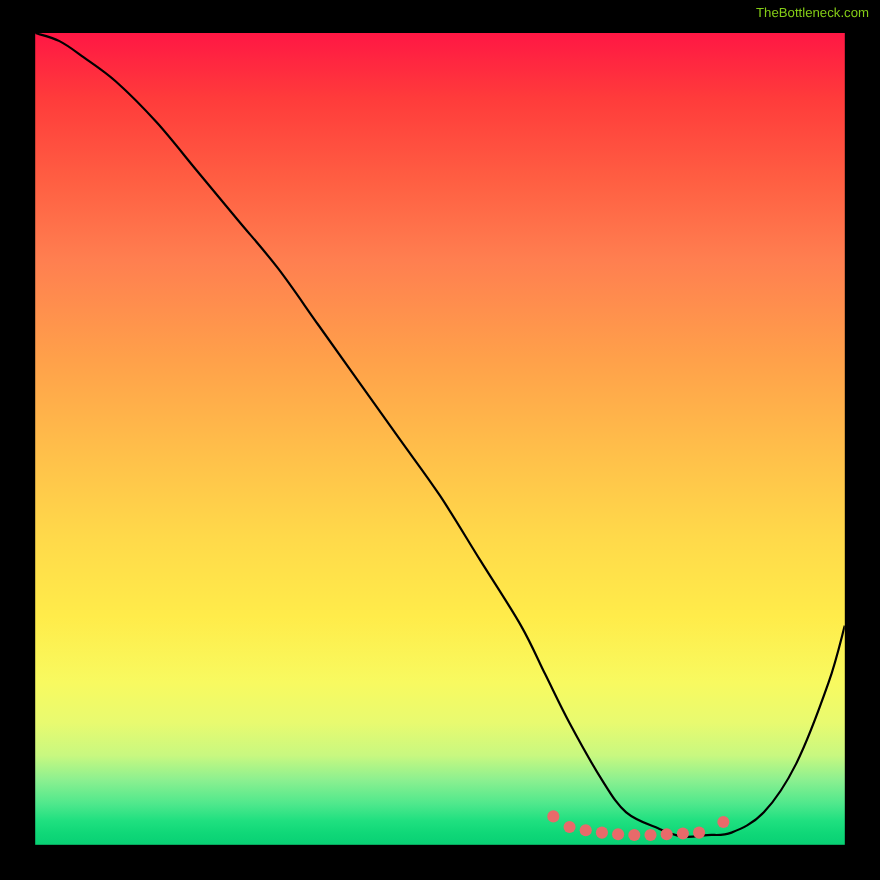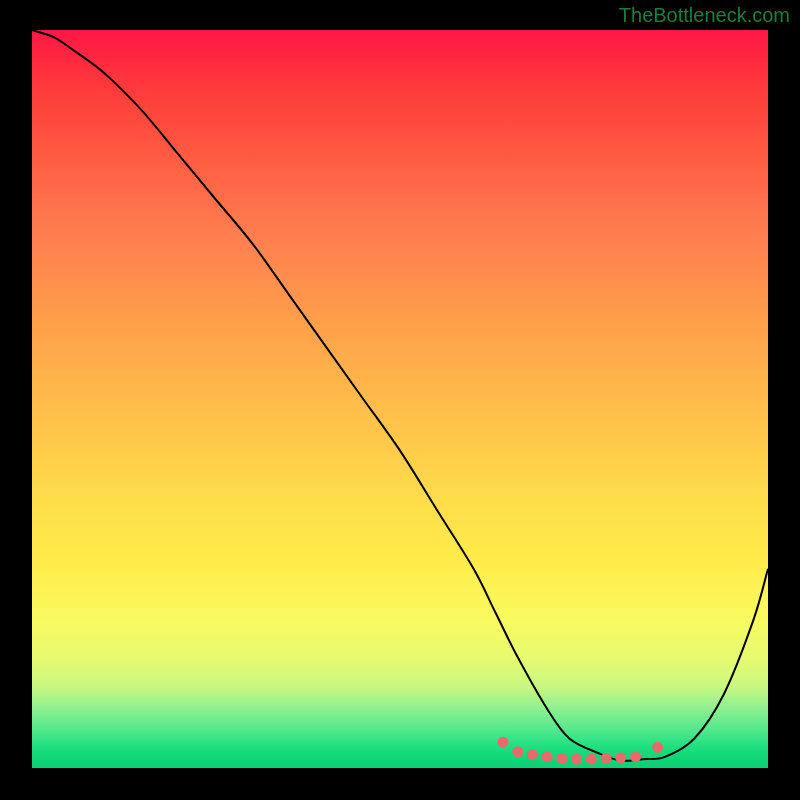--- a/index.html
+++ b/index.html
@@ -8,22 +8,22 @@
     height: 800px;
     background: #000;
     font-family: Arial, sans-serif;
     position: relative;
     overflow: hidden;
   }
   .attribution {
     position: absolute;
     top: 4px;
     right: 10px;
-    color: #15803d;
-    font-size: 20px;
+    color: #84cc16;
+    font-size: 12px;
     z-index: 10;
     text-align: right;
   }
   .plot-area {
     position: absolute;
     left: 32px;
     top: 30px;
     width: 736px;
     height: 738px;
     background: linear-gradient(to bottom,

